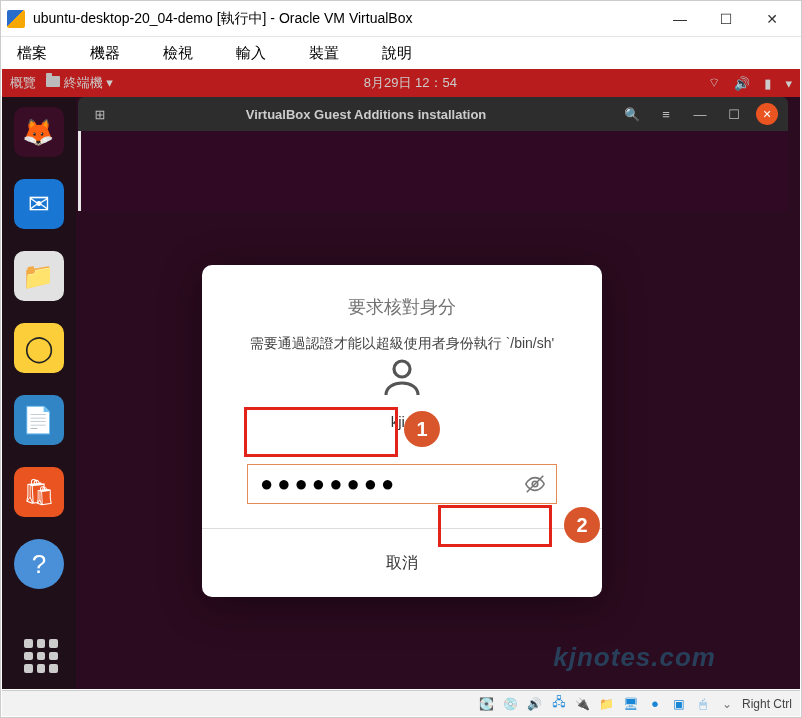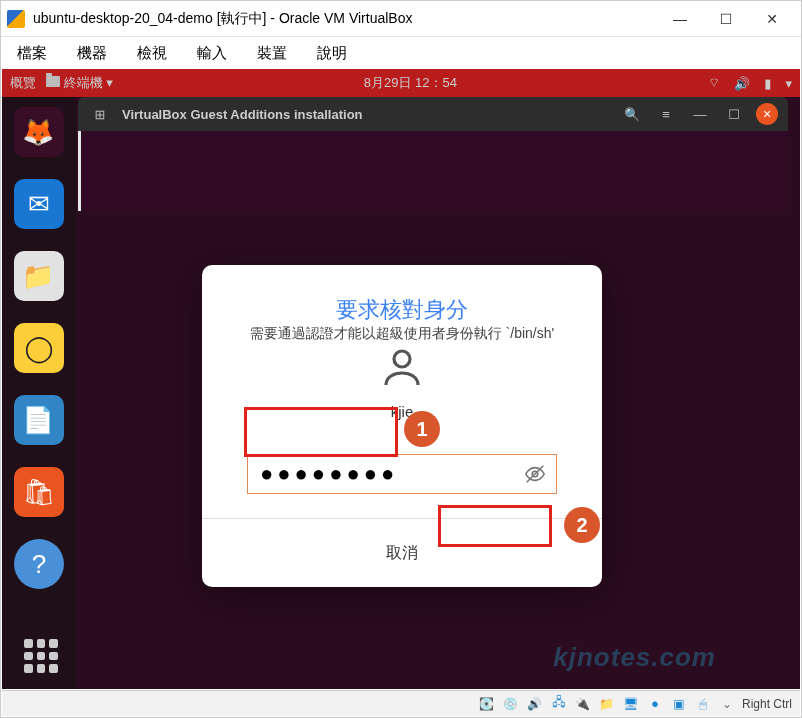--- a/index.html
+++ b/index.html
@@ -2,46 +2,46 @@
 <html><head>
 <meta charset="utf-8">
 <style>
 *{margin:0;padding:0;box-sizing:border-box;font-family:"Segoe UI","Microsoft JhengHei",sans-serif}
 body{width:802px;height:718px;background:#fff;position:relative;overflow:hidden;border:1px solid #ccc}
 .titlebar{height:36px;display:flex;align-items:center;padding:0 6px;background:#fff;border-bottom:1px solid #e5e5e5}
 .vb-icon{width:18px;height:18px;background:linear-gradient(135deg,#2a6cc9 45%,#f7a800 45%);margin-right:8px;border-radius:2px}
 .title-text{flex:1;font-size:14px;color:#000}
 .winctl{display:flex;gap:0}
 .winbtn{width:46px;height:32px;display:flex;align-items:center;justify-content:center;font-size:14px;color:#333;cursor:pointer}
-.menubar{height:32px;display:flex;align-items:center;padding:0 10px;gap:18px;background:#fff;font-size:15px;color:#000}
+.menubar{height:32px;display:flex;align-items:center;padding:0 10px;gap:31px;background:#fff;font-size:15px;color:#000}
 .menuitem{padding:4px 6px;cursor:pointer}
 .vm-viewport{position:absolute;left:1px;right:1px;top:68px;bottom:28px;background:#2b0b1f}
 .topbar{height:28px;background:#b91c1c;display:flex;align-items:center;color:#ccc;font-size:13px;padding:0 8px}
 .tb-left{display:flex;align-items:center;gap:10px}
 .tb-center{flex:1;text-align:center}
 .tb-right{display:flex;align-items:center;gap:14px}
 .terminal-header{position:absolute;top:28px;left:76px;right:12px;height:34px;background:#2d2d2d;border-radius:6px 6px 0 0;display:flex;align-items:center;color:#ddd;font-size:13px;padding:0 10px;gap:10px}
 .th-icon{width:24px;height:24px;display:flex;align-items:center;justify-content:center;color:#bbb;border-radius:4px}
-.th-title{flex:1;text-align:left;font-weight:600;color:#ccc}
+.th-title{flex:1;text-align:center;font-weight:600;color:#ccc}
 .th-close{width:22px;height:22px;border-radius:50%;background:#e95420;display:flex;align-items:center;justify-content:center;color:#fff;font-size:11px;cursor:pointer}
 .terminal-body{position:absolute;top:62px;left:76px;right:12px;height:80px;background:#300a24;border-left:3px solid #e9e9e9}
 .dock{position:absolute;left:0;top:28px;bottom:0;width:74px;background:rgba(20,20,20,0.55);display:flex;flex-direction:column;align-items:center;padding-top:10px;gap:22px}
 .dock-icon{width:50px;height:50px;border-radius:10px;display:flex;align-items:center;justify-content:center;font-size:26px}
 .ff{background:#3a0d27;color:#ff7139}
 .tb{background:#1976d2;color:#fff}
 .files{background:#e2e2e2;color:#e95420}
 .rb{background:#fcce3a;color:#222}
 .lo{background:#3185c5;color:#fff}
 .sw{background:#e95420;color:#fff}
 .help{background:#4a90d9;color:#fff;border-radius:50%}
 .apps{position:absolute;left:22px;bottom:16px;width:34px;height:34px;display:grid;grid-template-columns:repeat(3,1fr);grid-template-rows:repeat(3,1fr);gap:4px}
 .apps div{background:#ccc;border-radius:2px}
 .dialog{position:absolute;left:200px;top:196px;width:400px;background:#fff;border-radius:10px;box-shadow:0 8px 40px rgba(0,0,0,0.4);overflow:hidden}
 .dlg-body{padding:30px 30px 24px;text-align:center}
-.dlg-title{font-size:22px;color:#3b82f6}
+.dlg-title{font-size:18px;margin-bottom:16px;color:#737373}
 .dlg-msg{font-size:14px;color:#444;}
 .avatar{margin:0 auto 8px}
 .avatar svg{width:48px;height:48px}
 .username{font-size:15px;color:#333;margin-bottom:34px}
 .pwfield{position:relative;width:310px;margin:0 auto;height:40px;border:1px solid #e38a58;background:#fff;display:flex;align-items:center;padding:0 40px 0 12px}
 .pwfield .dots{font-size:22px;letter-spacing:4px;color:#000}
 .eye{position:absolute;right:10px;top:8px;color:#777;cursor:pointer}
 .dlg-actions{display:flex;border-top:1px solid #ddd;height:69px}
 .dlg-btn{flex:1;display:flex;align-items:center;justify-content:center;font-size:16px;color:#333;cursor:pointer}
 .dlg-btn+.dlg-btn{border-left:1px solid #ddd}

